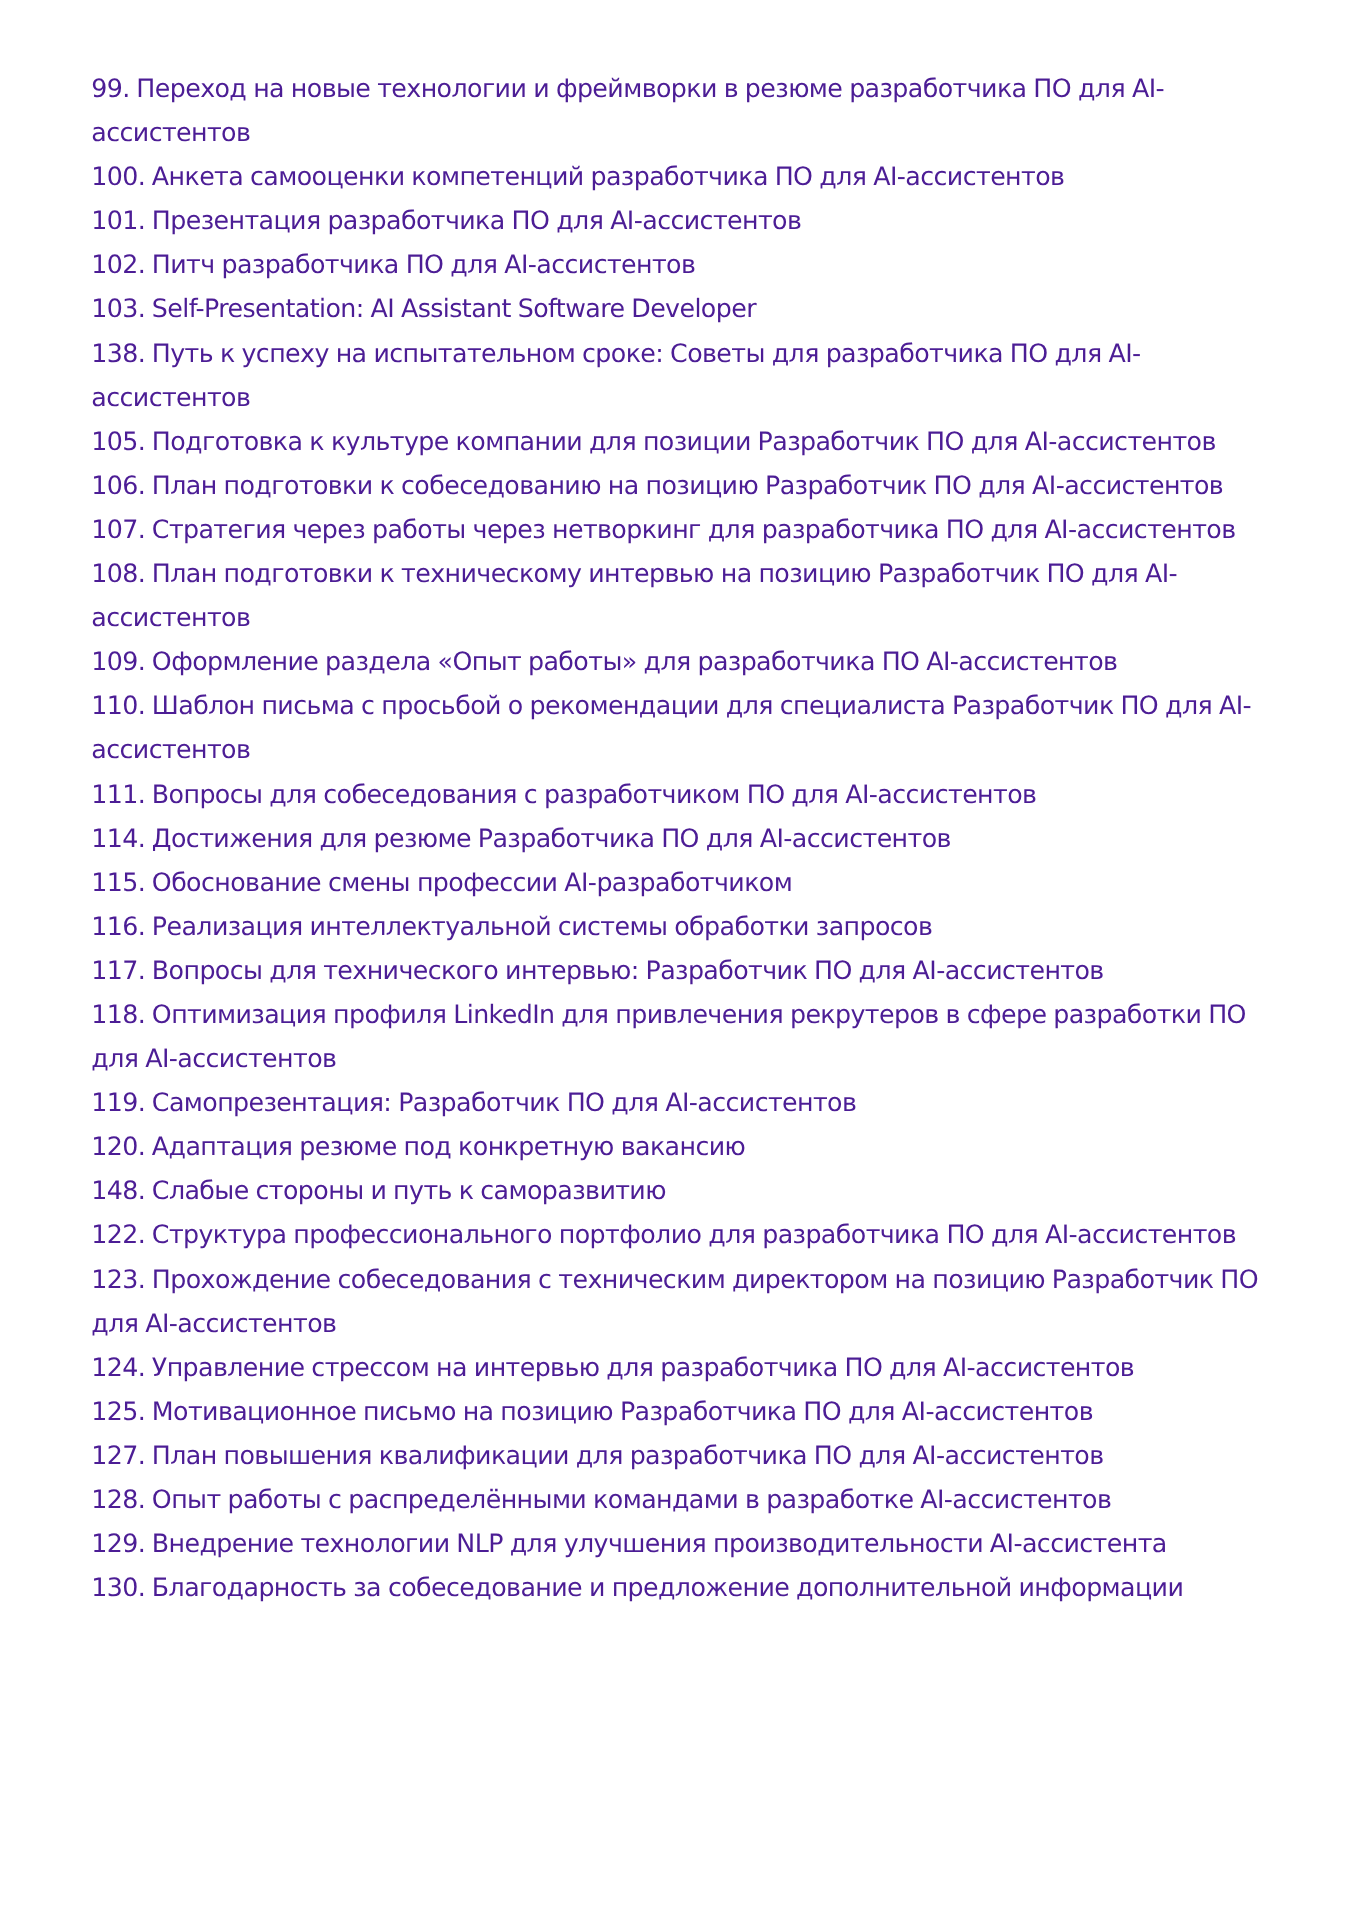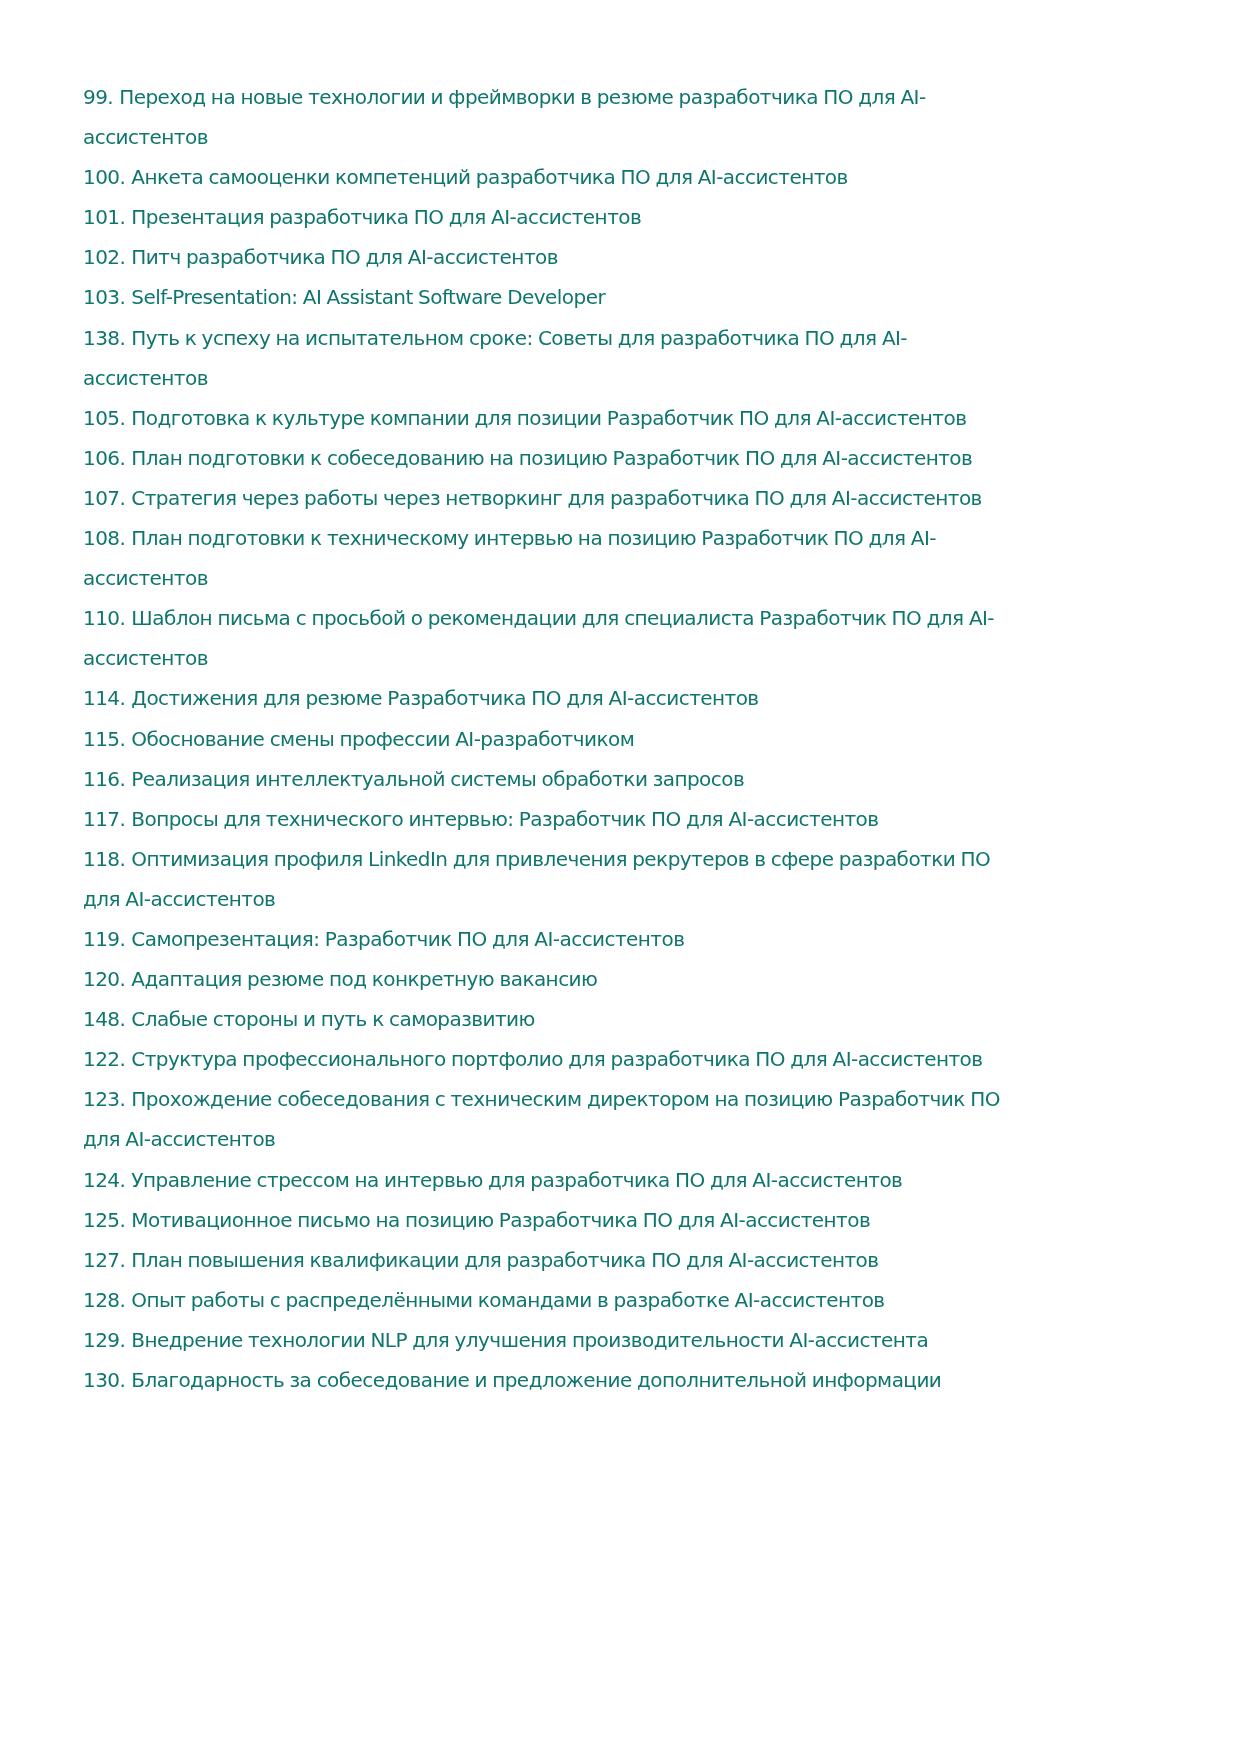--- a/index.html
+++ b/index.html
@@ -9,25 +9,25 @@
     }
     body {
       width: 1239px;
       height: 1753px;
       overflow: hidden;
       position: relative;
     }
     .page {
       position: absolute;
       left: 83px;
-      top: 77px;
+      top: 61px;
       width: 1080px;
       font-family: "DejaVu Sans", sans-serif;
-      font-size: 20px;
-      color: #0f766e;
+      font-size: 23px;
+      color: #4c1d95;
       letter-spacing: -0.55px;
       word-spacing: -0.5px;
     }
     .item {
       margin: 0;
       padding: 0;
       line-height: 40.1px;
     }
     .item .num { margin-right: 6px; }
   </style>
@@ -38,21 +38,23 @@
     <p class="item"><span class="num">99.</span><span>Переход на новые технологии и фреймворки в резюме разработчика ПО для AI-</span><br><span>ассистентов</span></p>
     <p class="item"><span class="num">100.</span><span>Анкета самооценки компетенций разработчика ПО для AI-ассистентов</span></p>
     <p class="item"><span class="num">101.</span><span>Презентация разработчика ПО для AI-ассистентов</span></p>
     <p class="item"><span class="num">102.</span><span>Питч разработчика ПО для AI-ассистентов</span></p>
     <p class="item"><span class="num">103.</span><span>Self-Presentation: AI Assistant Software Developer</span></p>
     <p class="item"><span class="num">138.</span><span>Путь к успеху на испытательном сроке: Советы для разработчика ПО для AI-</span><br><span>ассистентов</span></p>
     <p class="item"><span class="num">105.</span><span>Подготовка к культуре компании для позиции Разработчик ПО для AI-ассистентов</span></p>
     <p class="item"><span class="num">106.</span><span>План подготовки к собеседованию на позицию Разработчик ПО для AI-ассистентов</span></p>
     <p class="item"><span class="num">107.</span><span>Стратегия через работы через нетворкинг для разработчика ПО для AI-ассистентов</span></p>
     <p class="item"><span class="num">108.</span><span>План подготовки к техническому интервью на позицию Разработчик ПО для AI-</span><br><span>ассистентов</span></p>
+    <p class="item"><span class="num">109.</span><span>Оформление раздела «Опыт работы» для разработчика ПО AI-ассистентов</span></p>
     <p class="item"><span class="num">110.</span><span>Шаблон письма с просьбой о рекомендации для специалиста Разработчик ПО для AI-</span><br><span>ассистентов</span></p>
+    <p class="item"><span class="num">111.</span><span>Вопросы для собеседования с разработчиком ПО для AI-ассистентов</span></p>
     <p class="item"><span class="num">114.</span><span>Достижения для резюме Разработчика ПО для AI-ассистентов</span></p>
     <p class="item"><span class="num">115.</span><span>Обоснование смены профессии AI-разработчиком</span></p>
     <p class="item"><span class="num">116.</span><span>Реализация интеллектуальной системы обработки запросов</span></p>
     <p class="item"><span class="num">117.</span><span>Вопросы для технического интервью: Разработчик ПО для AI-ассистентов</span></p>
     <p class="item"><span class="num">118.</span><span>Оптимизация профиля LinkedIn для привлечения рекрутеров в сфере разработки ПО</span><br><span>для AI-ассистентов</span></p>
     <p class="item"><span class="num">119.</span><span>Самопрезентация: Разработчик ПО для AI-ассистентов</span></p>
     <p class="item"><span class="num">120.</span><span>Адаптация резюме под конкретную вакансию</span></p>
     <p class="item"><span class="num">148.</span><span>Слабые стороны и путь к саморазвитию</span></p>
     <p class="item"><span class="num">122.</span><span>Структура профессионального портфолио для разработчика ПО для AI-ассистентов</span></p>
     <p class="item"><span class="num">123.</span><span>Прохождение собеседования с техническим директором на позицию Разработчик ПО</span><br><span>для AI-ассистентов</span></p>

